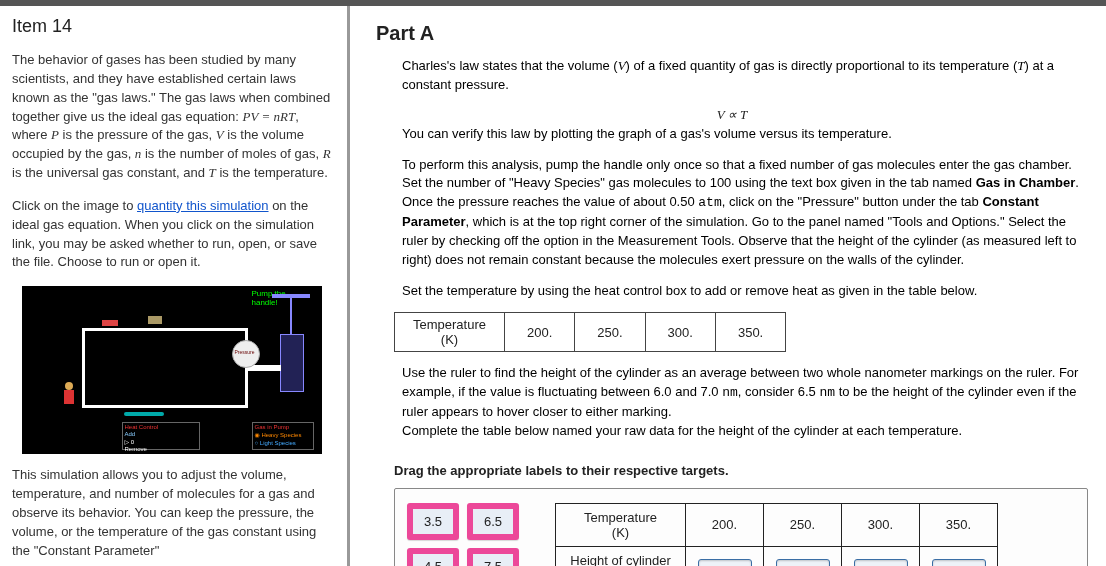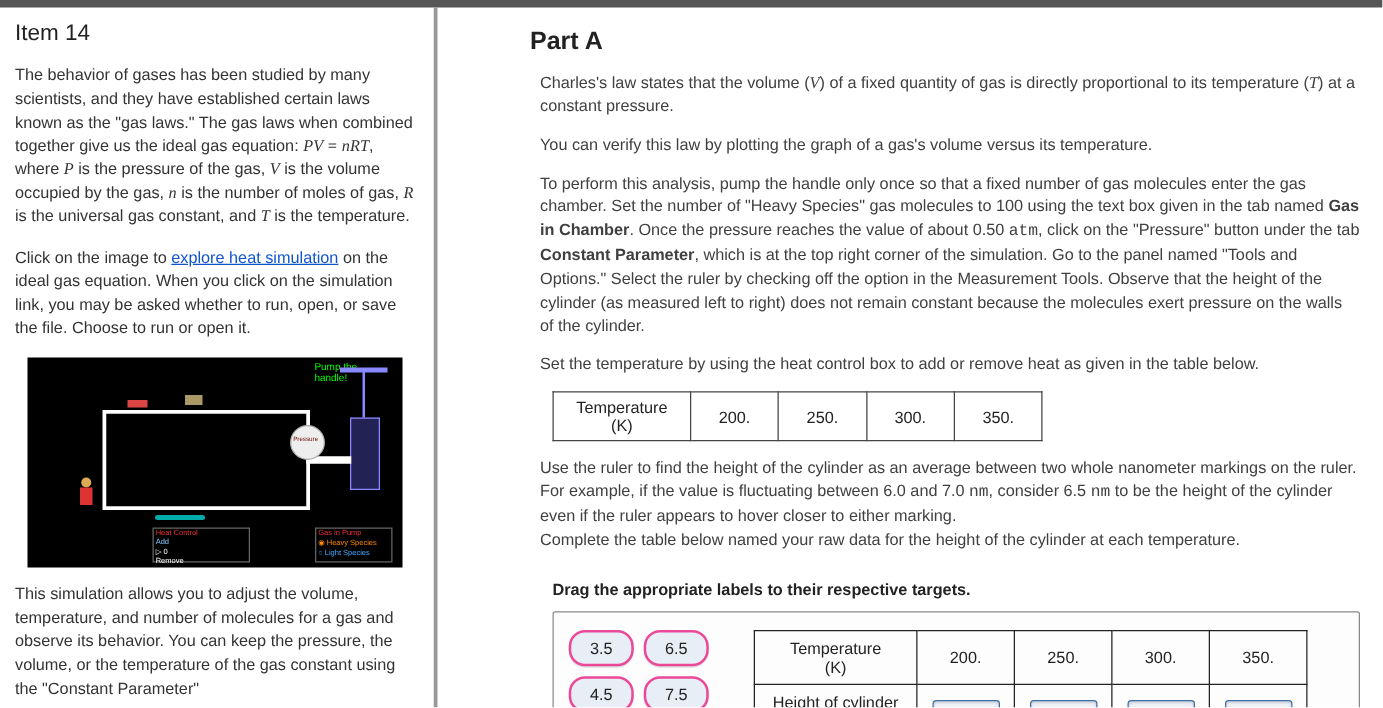--- a/index.html
+++ b/index.html
@@ -6,21 +6,21 @@
   body {
     font-family: Arial, Helvetica, sans-serif;
     font-size: 13px;
     color: #222;
     background: #fff;
     width: 1106px;
     height: 566px;
     overflow: hidden;
   }
   .topbar { height: 6px; background: #555; }
-  .container { display: flex; height: 560px; gap: 48px; }
+  .container { display: flex; height: 560px; }
   .left {
     width: 350px;
     padding: 10px 16px 0 12px;
     border-right: 3px solid #999;
     overflow: hidden;
   }
   .right {
     flex: 1;
     padding: 16px 18px 0 26px;
     overflow: hidden;
@@ -61,21 +61,21 @@
   .sim-man::after { content:""; position:absolute; width:10px; height:14px; background:#d33; top:8px; left:2px; }
   .sim-platform { position:absolute; top:126px; left:102px; width:40px; height:4px; background:#0aa; border-radius:2px; }
   .sim-controls { position:absolute; bottom:4px; left:100px; width:78px; height:28px; border:1px solid #666; font-size:6px; padding:1px 2px; line-height:1.2; }
   .sim-controls .hc { color:#e33; }
   .sim-controls .add { color:#8cf; }
   .sim-species { position:absolute; bottom:4px; left:230px; width:62px; height:28px; border:1px solid #666; font-size:6px; padding:1px 2px; line-height:1.3; }
   .sim-species .hs { color:#f80; }
   .sim-species .ls { color:#4af; }
 
   .part-title { font-size: 20px; font-weight: bold; margin-bottom: 12px; }
-  .right-para { line-height: 1.45; margin-bottom: 12px; margin-left: 8px; color:#404040; }
+  .right-para { line-height: 1.45; margin-bottom: 12px; margin-left: 26px; color:#000000; }
   .centered-formula { text-align:center; font-style: italic; font-family:'Times New Roman', serif; margin: 4px 0 2px; }
   .mono { font-family: 'Courier New', monospace; }
   .bold { font-weight: bold; }
 
   .temp-table { border-collapse: collapse; margin: 6px 0 12px 18px; }
   .temp-table td { border:1px solid #444; padding:6px 22px; text-align:center; font-size:13px; }
   .temp-table td:first-child { padding:4px 18px; }
 
   .drag-instr { font-weight: bold; margin: 22px 0 10px 18px; }
 
@@ -84,23 +84,23 @@
     border:1px solid #888;
     border-radius:2px;
     padding:14px 12px 8px;
     display:flex;
     gap:36px;
     align-items:flex-start;
     background:#fdfdfd;
   }
   .labels-pool { display:grid; grid-template-columns: 52px 52px; gap:8px; }
   .drag-label {
-    border:2px solid #ec4899;
+    border:6px solid #ec4899;
     background:#e8eef6;
-    border-radius:13px;
+    border-radius:3px;
     text-align:center;
     padding:5px 0;
     font-size:13px;
     cursor:grab;
     box-shadow: 0 1px 1px rgba(0,0,0,0.15);
   }
   .target-table { border-collapse:collapse; }
   .target-table td {
     border:1px solid #222;
     padding:6px 10px;
@@ -125,21 +125,21 @@
 <div class="container">
 
   <div class="left">
     <div class="item-title">Item 14</div>
 
     <p class="left-para">
       <span>The behavior of gases has been studied by many scientists, and they have established certain laws known as the "gas laws." The gas laws when combined together give us the ideal gas equation: </span><span class="italic">PV = nRT</span><span>, where </span><span class="italic">P</span><span> is the pressure of the gas, </span><span class="italic">V</span><span> is the volume occupied by the gas, </span><span class="italic">n</span><span> is the number of moles of gas, </span><span class="italic">R</span><span> is the universal gas constant, and </span><span class="italic">T</span><span> is the temperature.</span>
     </p>
 
     <p class="left-para">
-      <span>Click on the image to </span><a class="link">explore heat simulation</a><span> on the ideal gas equation. When you click on the simulation link, you may be asked whether to run, open, or save the file. Choose to run or open it.</span>
+      <span>Click on the image to </span><a class="link">quantity this simulation</a><span> on the ideal gas equation. When you click on the simulation link, you may be asked whether to run, open, or save the file. Choose to run or open it.</span>
     </p>
 
     <div class="sim-box">
       <div class="sim-pump-label" style="white-space:pre;">Pump the
 handle!</div>
       <div class="sim-handle"></div>
       <div class="sim-handle-body"></div>
       <div class="sim-chamber"></div>
       <div class="sim-top-dot"></div>
       <div class="sim-valve"></div>
@@ -162,20 +162,21 @@
     <p class="left-para">This simulation allows you to adjust the volume, temperature, and number of molecules for a gas and observe its behavior. You can keep the pressure, the volume, or the temperature of the gas constant using the "Constant Parameter"</p>
   </div>
 
   <div class="right">
     <div class="part-title">Part A</div>
 
     <p class="right-para">
       <span>Charles's law states that the volume (</span><span class="italic">V</span><span>) of a fixed quantity of gas is directly proportional to its temperature (</span><span class="italic">T</span><span>) at a constant pressure.</span>
     </p>
 
+    <div class="centered-formula">V ∝ T</div>
 
     <p class="right-para">You can verify this law by plotting the graph of a gas's volume versus its temperature.</p>
 
     <p class="right-para">
       <span>To perform this analysis, pump the handle only once so that a fixed number of gas molecules enter the gas chamber. Set the number of "Heavy Species" gas molecules to 100 using the text box given in the tab named </span><span class="bold">Gas in Chamber</span><span>. Once the pressure reaches the value of about 0.50 </span><span class="mono">atm</span><span>, click on the "Pressure" button under the tab </span><span class="bold">Constant Parameter</span><span>, which is at the top right corner of the simulation. Go to the panel named "Tools and Options." Select the ruler by checking off the option in the Measurement Tools. Observe that the height of the cylinder (as measured left to right) does not remain constant because the molecules exert pressure on the walls of the cylinder.</span>
     </p>
 
     <p class="right-para">Set the temperature by using the heat control box to add or remove heat as given in the table below.</p>
 
     <table class="temp-table">

